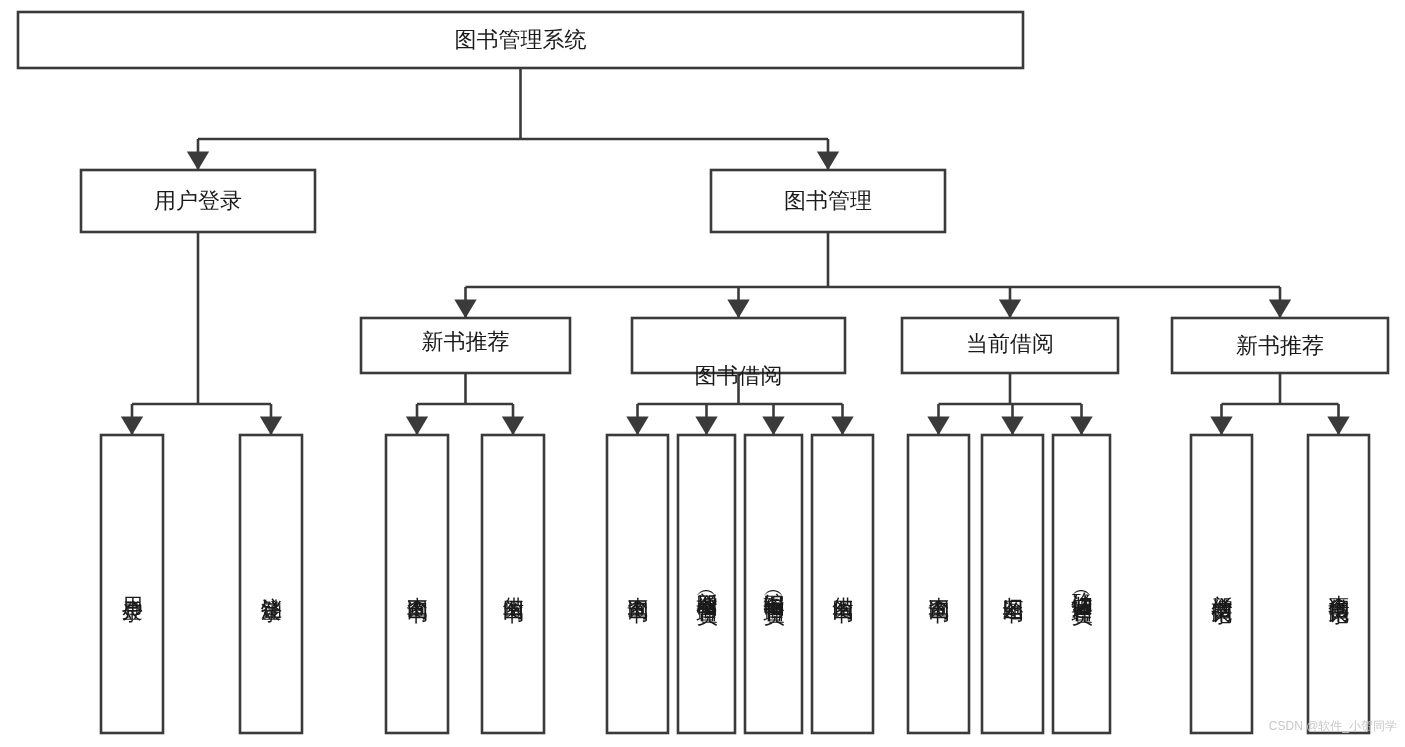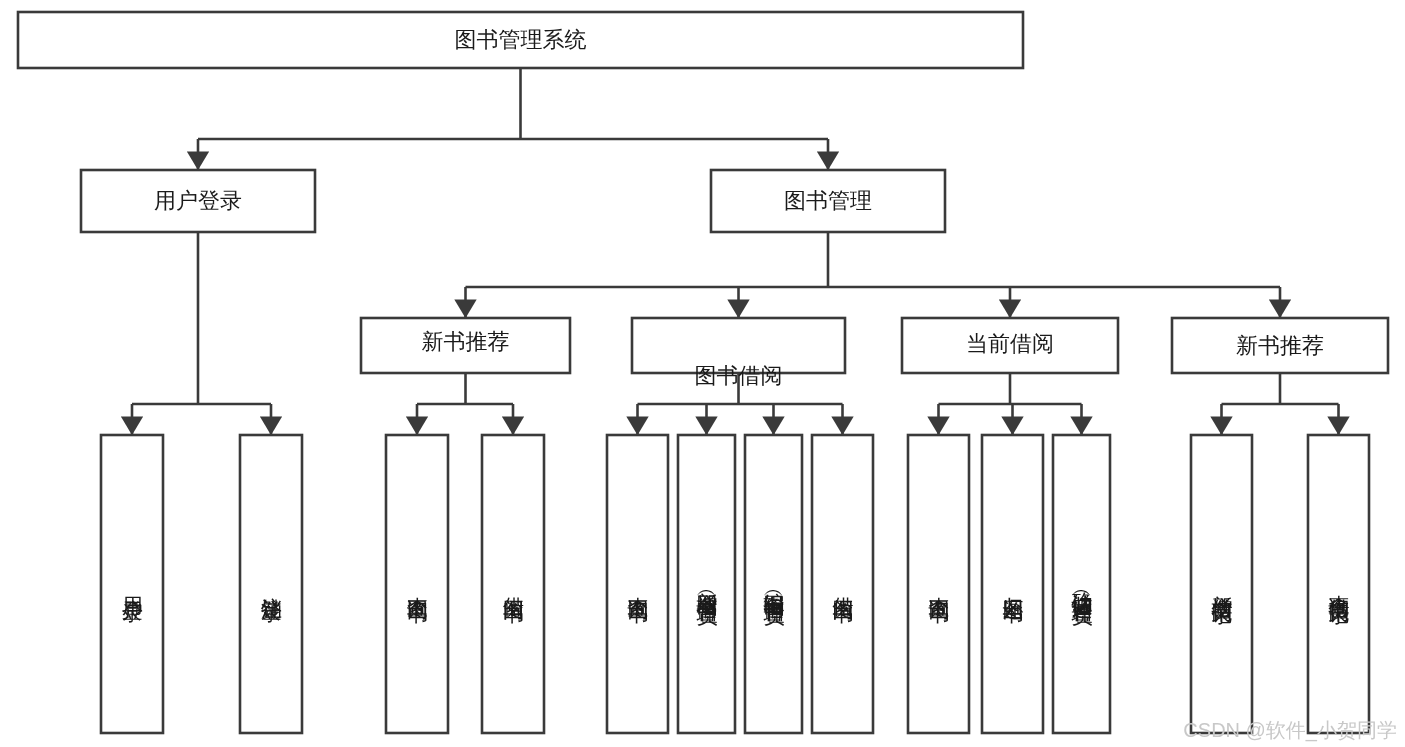--- a/index.html
+++ b/index.html
@@ -36,23 +36,23 @@
     stroke-width: 2.6;
     fill: none;
   }
   .arrow-head {
     fill: #3a3a3a;
     stroke: none;
   }
   .watermark {
     position: absolute;
     right: 8px;
-    bottom: 3px;
+    bottom: 12px;
     font-family: "Liberation Sans", "DejaVu Sans", sans-serif;
-    font-size: 20px;
+    font-size: 12px;
     color: #c8c8c8;
     white-space: nowrap;
     user-select: none;
     margin-left: 25px;
   }
   .vlabel-wrap {
     position: absolute;
     display: flex;
     align-items: center;
     justify-content: center;

